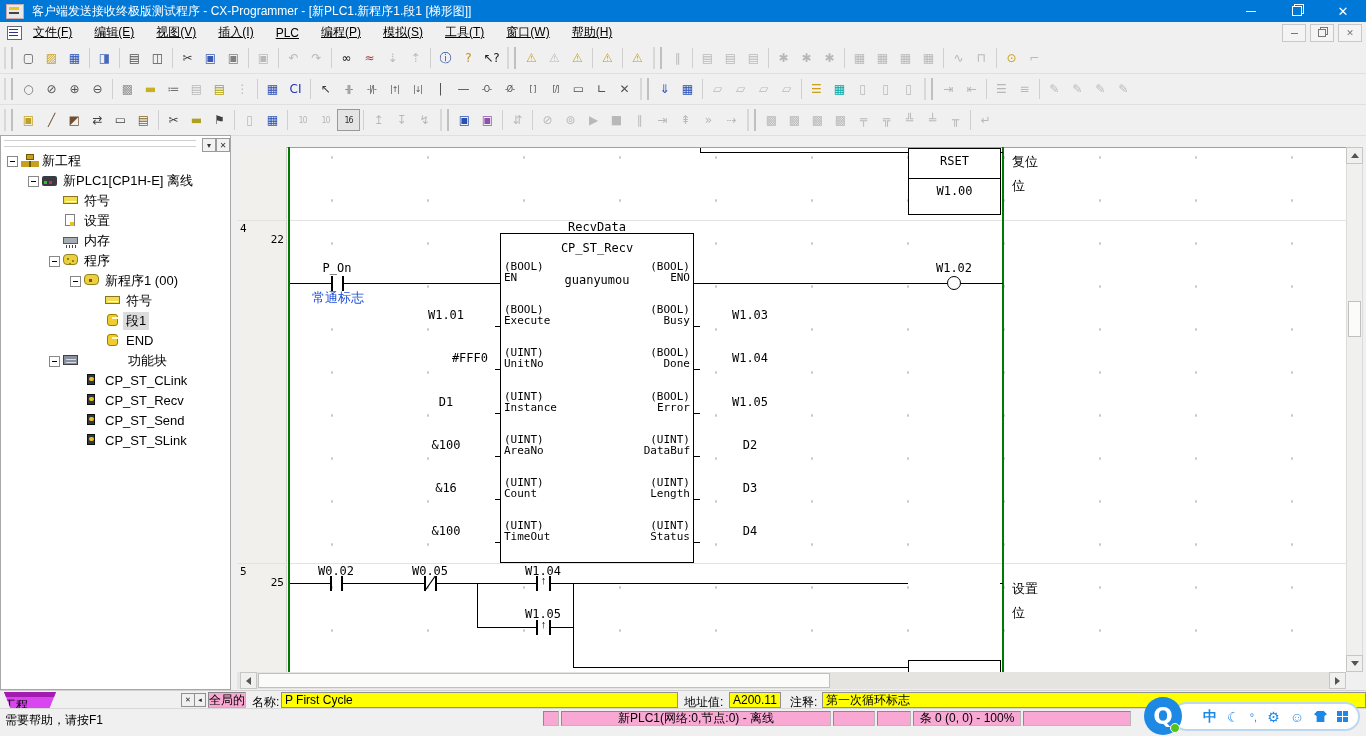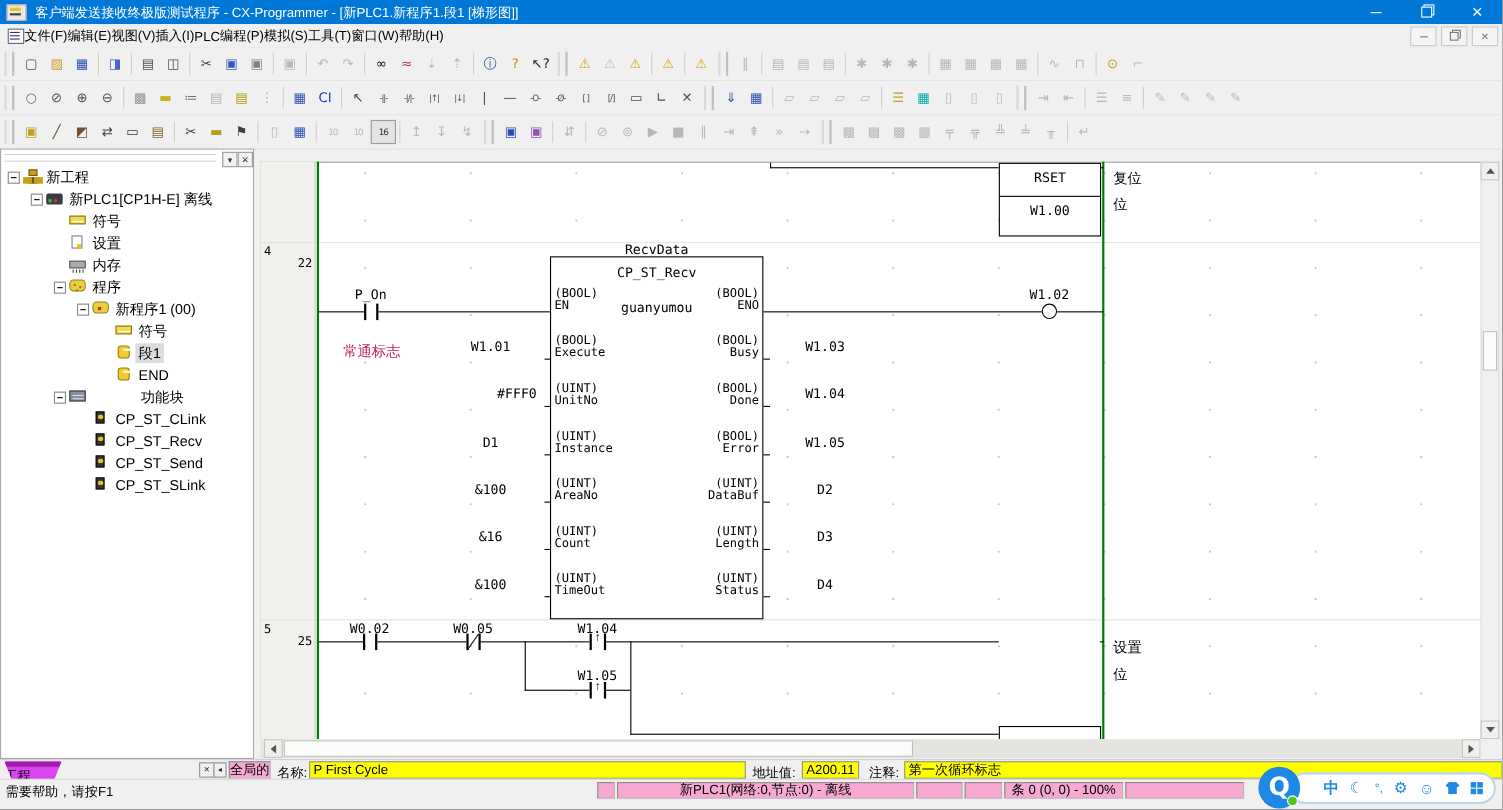--- a/index.html
+++ b/index.html
@@ -14,21 +14,21 @@
   .titletext{margin-left:8px;font-size:12px;white-space:nowrap;}
   .winbtns{position:absolute;right:0;top:0;height:22px;display:flex;}
   .wb{width:46px;height:22px;display:flex;align-items:center;justify-content:center;color:#fff;}
   .wb-min::before{content:"";width:10px;height:1px;background:#fff;}
   .wb-max::before{content:"";width:8px;height:8px;border:1px solid #fff;box-shadow:2px -2px 0 -1px #0078d7,2px -2px 0 0 #fff;}
   .wb-close{font-size:13px;}
   
   .menubar{left:0;top:22px;width:1366px;height:21px;background:#f0f0f0;display:flex;align-items:center;border-bottom:1px solid #e2e2e2;}
   .mdico{width:13px;height:12px;margin-left:7px;border:1px solid #667;position:relative;background:#fff;}
   .mdico::before{content:"";position:absolute;left:1px;top:2px;width:9px;height:1px;background:#338;box-shadow:0 3px 0 #338,0 6px 0 #338;}
-  .mitem{padding:2px 0;white-space:nowrap;}
+  .mitem{padding:2px 11px;white-space:nowrap;text-decoration:underline;}
   .mdibtns{position:absolute;right:4px;top:24px;display:flex;gap:4px;}
   .mb{width:22px;height:16px;border:1px solid #c8c8c8;background:#f4f4f4;display:flex;align-items:center;justify-content:center;color:#777;font-size:9px;}
   .mb-min::before{content:"";width:7px;height:1px;background:#777;}
   .mb-max::before{content:"";width:6px;height:6px;border:1px solid #777;box-shadow:2px -2px 0 -1px #f4f4f4,2px -2px 0 0 #777;}
   
   .tbar{left:0;width:1366px;height:30px;background:#f0f0f0;display:flex;align-items:center;border-bottom:1px solid #e0e0e0;}
   .tbtn{width:23px;height:22px;display:flex;align-items:center;justify-content:center;font-size:12px;font-family:"DejaVu Sans",sans-serif;flex:0 0 auto;}
   .tbtn.small{font-size:8px;letter-spacing:-1px;}
   .tbtn.dis{color:#b8b8b8 !important;}
   .tbtn.pressed{border:1px solid #9a9a9a;background:#e4e4e4;width:21px;height:20px;}
@@ -405,21 +405,21 @@
   <div class="abs cmt" style="left:1012px;top:153px;">复位</div>
   <div class="abs cmt" style="left:1012px;top:177px;">位</div>
 
   <div class="abs rnum" style="left:240px;top:222px;">4</div>
   <div class="abs rnum" style="left:256px;top:233px;width:28px;text-align:right;">22</div>
 
   <div class="abs hw" style="left:290px;top:283px;width:41px;"></div>
   <div class="abs cbar" style="left:331px;top:276px;"></div>
   <div class="abs cbar" style="left:342px;top:276px;"></div>
   <div class="abs mc" style="left:295px;top:261px;width:84px;">P_On</div>
-  <div class="abs cmt" style="left:312px;top:289px;color:#be185d;margin-top:22px;">常通标志</div>
+  <div class="abs cmt" style="left:312px;top:289px;color:#1d4ed8;">常通标志</div>
   <div class="abs hw" style="left:344px;top:283px;width:156px;"></div>
 
   <div class="abs mc" style="left:500px;top:220px;width:194px;">RecvData</div>
   <div class="abs ibox" style="left:500px;top:233px;width:194px;height:330px;">
     <div class="mc" style="position:absolute;left:0;top:7px;width:192px;">CP_ST_Recv</div>
     <div class="mc" style="position:absolute;left:0;top:39px;width:192px;">guanyumou</div>
   </div>
   <div id="fbpins">
       <div class="abs pin" style="left: 504px; top: 261px; width: 90px;">(BOOL)
 EN</div>

